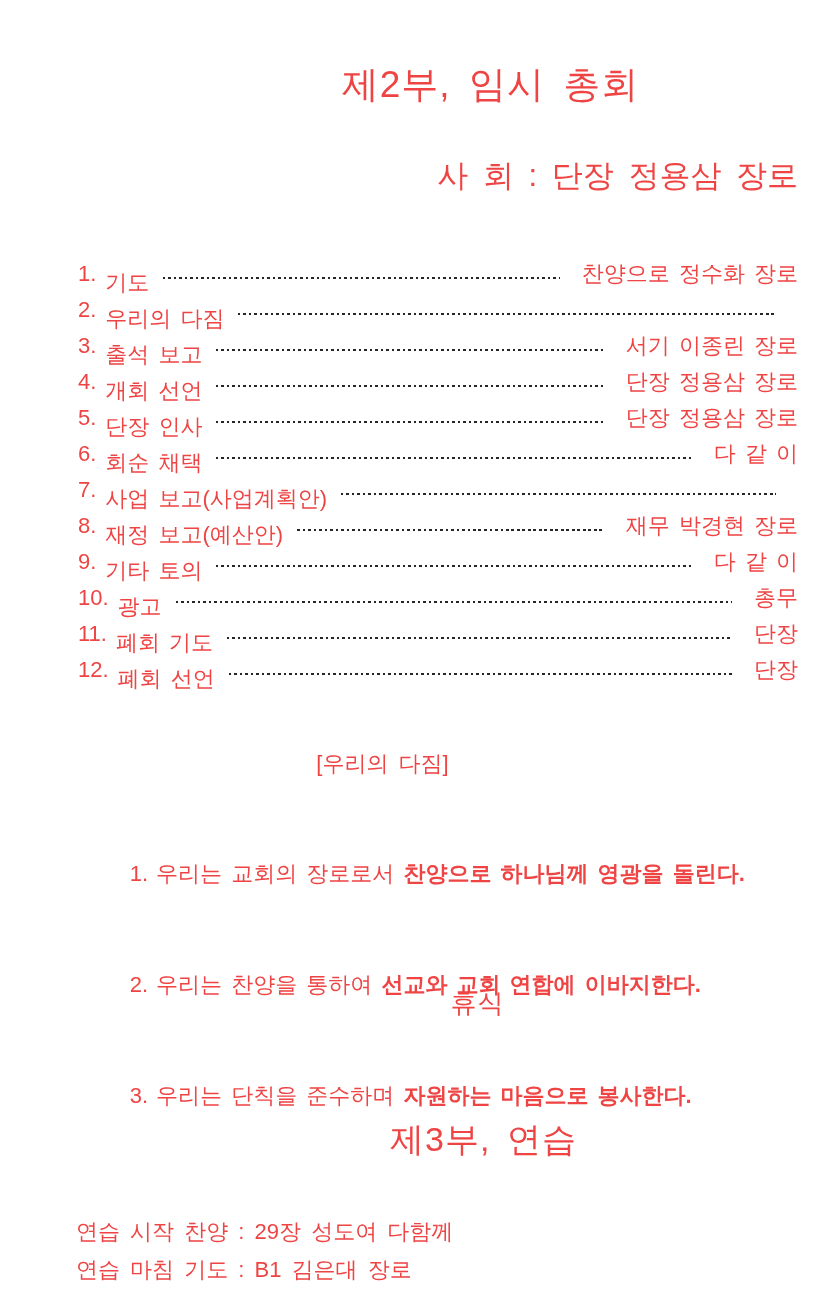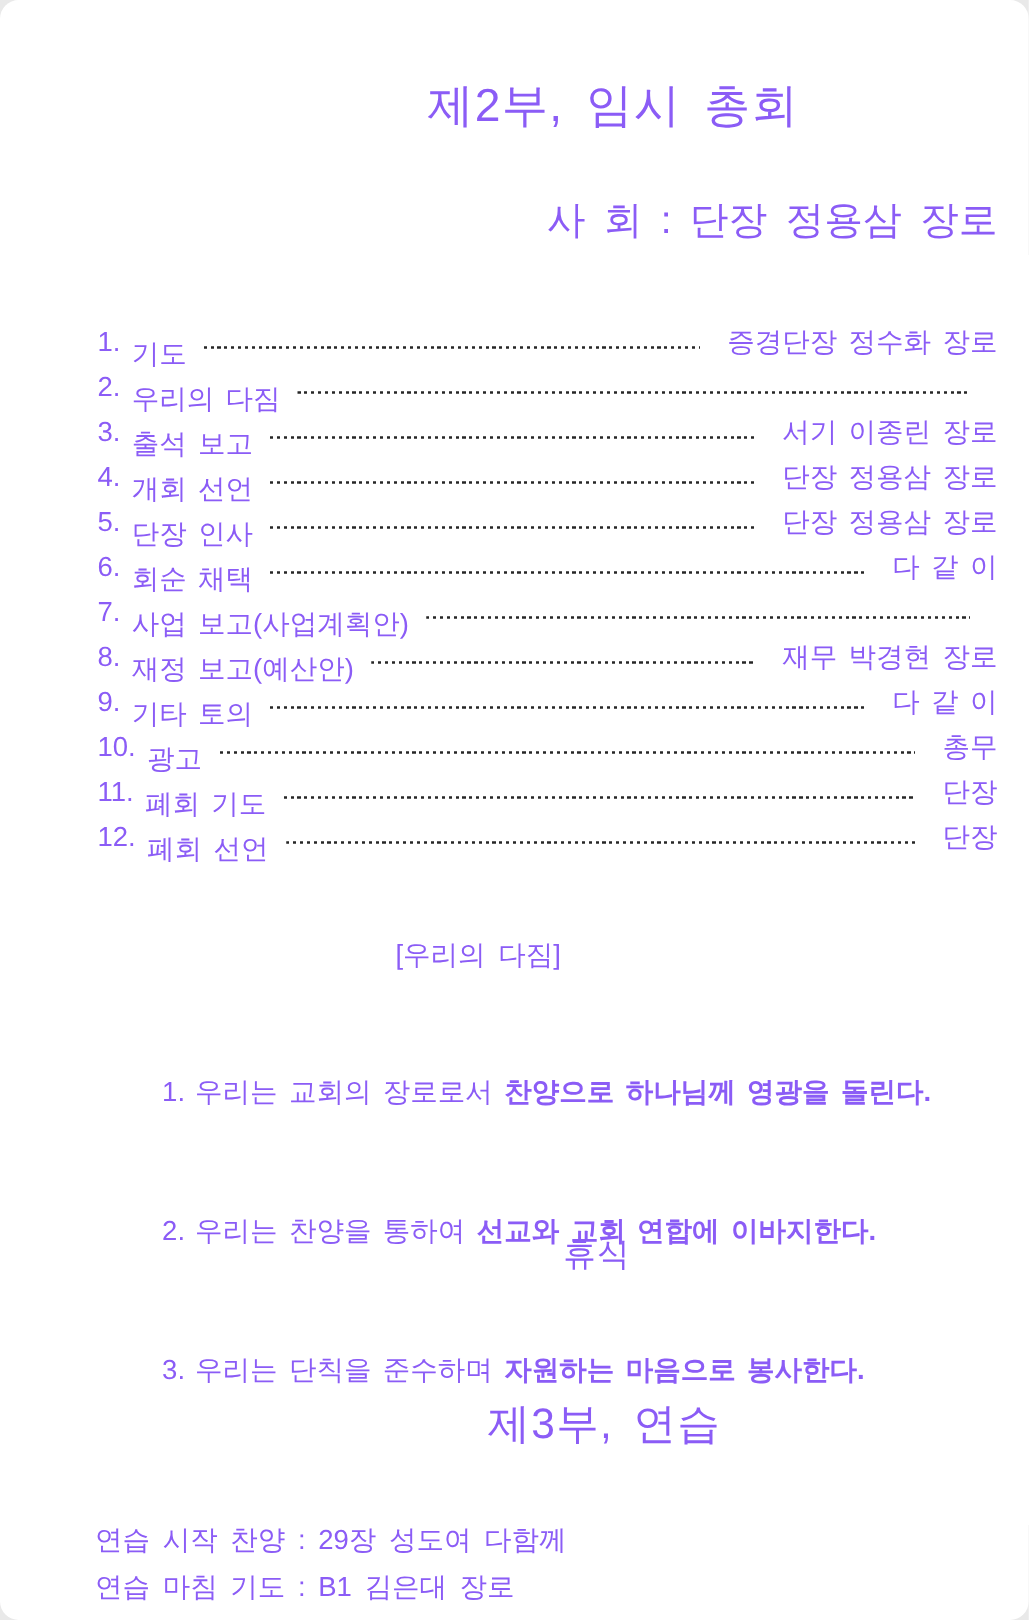--- a/index.html
+++ b/index.html
@@ -3,24 +3,23 @@
 <meta charset="utf-8">
 <style>
   html, body { margin: 0; padding: 0; }
   body { background: #e9e9e9; }
   .page {
     position: relative;
     width: 823px;
     height: 1296px;
     margin: 0 auto;
     background: #ffffff;
-    color: #8b5cf6;
+    color: #ef4444;
     font-family: "Liberation Sans", "DejaVu Sans", sans-serif;
     overflow: hidden;
-    border-radius: 15px;
   }
   .centered {
     position: absolute;
     left: 0;
     width: 100%;
     text-align: center;
     white-space: pre;
   }
   .doc-title {
     top: 66px;
@@ -120,21 +119,21 @@
 
   <div class="centered doc-title">제2부, 임시 총회</div>
 
   <div class="moderator">사 회 : 단장 정용삼 장로</div>
 
   <div class="agenda">
     <div class="agenda-row">
       <span class="agenda-no">1.</span>
       <span class="agenda-label">기도</span>
       <span class="leader"></span>
-      <span class="agenda-by">증경단장 정수화 장로</span>
+      <span class="agenda-by">찬양으로 정수화 장로</span>
     </div>
     <div class="agenda-row">
       <span class="agenda-no">2.</span>
       <span class="agenda-label">우리의 다짐</span>
       <span class="leader"></span>
     </div>
     <div class="agenda-row">
       <span class="agenda-no">3.</span>
       <span class="agenda-label">출석 보고</span>
       <span class="leader"></span>

